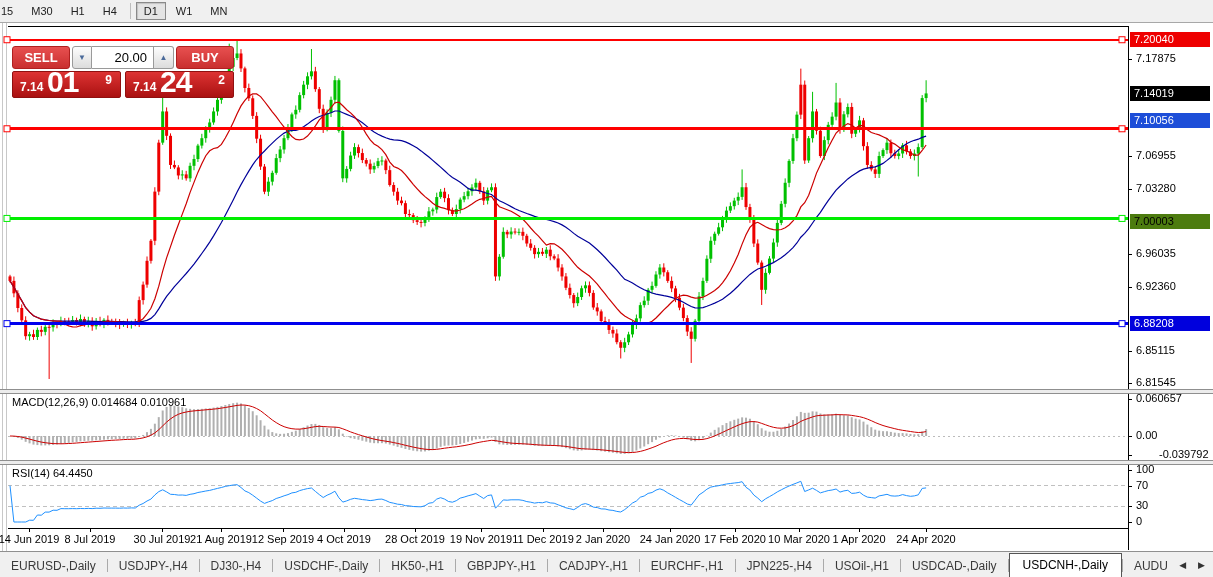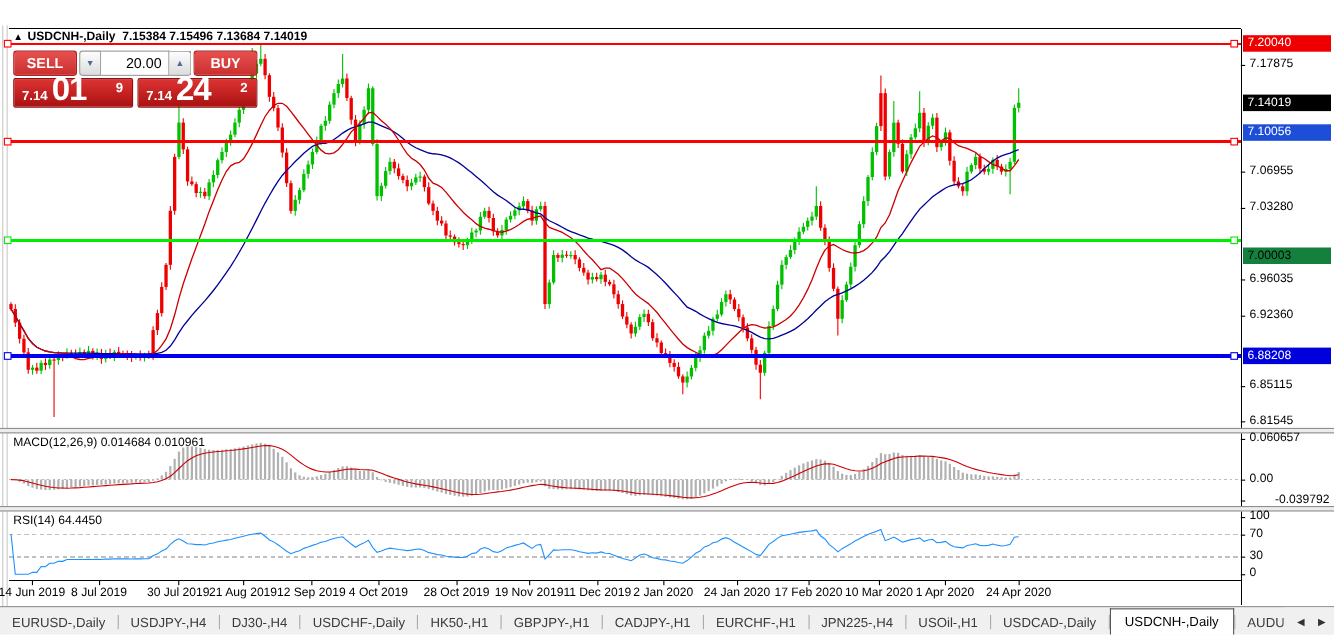--- a/index.html
+++ b/index.html
@@ -61,20 +61,30 @@
   .tabsep{width:1px;height:13px;background:#aaa;margin-bottom:6px;}
   .tab-arrows{position:absolute;right:2px;top:0;height:26px;display:flex;align-items:center;
               background:#f0f0f0;padding-left:6px;}
   .arrow{font-size:9px;color:#333;padding:3px 6px;cursor:pointer;}
 </style>
 </head>
 <body>
 
 <div id="app">
 
+  <div id="toolbar">
+      <div class="tf-btn first">15</div>
+      <div class="tf-btn">M30</div>
+      <div class="tf-btn">H1</div>
+      <div class="tf-btn">H4</div>
+      <div class="tb-sep"></div>
+      <div class="tf-btn active">D1</div>
+      <div class="tf-btn">W1</div>
+      <div class="tf-btn">MN</div>
+    </div>
 
   <div class="vline" style="left:2px;"></div>
   <div class="vline" style="left:6px;"></div>
 
   <svg id="svg" width="1213" height="577">
       <g>
         <line x1="8" y1="26" x2="1128" y2="26" stroke="#000" stroke-width="1" shape-rendering="crispEdges"></line>
         <line x1="1128.5" y1="26" x2="1128.5" y2="550" stroke="#000" stroke-width="1" shape-rendering="crispEdges"></line>
         <line x1="8" y1="528" x2="1128" y2="528" stroke="#000" stroke-width="1" shape-rendering="crispEdges"></line>
       </g>
@@ -807,23 +817,20 @@
         <line x1="926.11" y1="436" x2="926.11" y2="429.10852768122277" stroke="#b0b0b0" stroke-width="2"></line>
         <polyline points="10.0,436.0 13.9,436.1 17.8,436.5 21.7,437.1 25.7,438.1 29.6,439.1 33.5,440.2 37.4,441.2 41.3,442.1 45.2,442.7 49.1,443.2 53.1,443.6 57.0,443.7 60.9,443.8 64.8,443.7 68.7,443.5 72.6,443.3 76.6,443.0 80.5,442.7 84.4,442.4 88.3,442.1 92.2,441.8 96.1,441.5 100.0,441.2 104.0,440.9 107.9,440.6 111.8,440.3 115.7,440.1 119.6,439.9 123.5,439.6 127.5,439.4 131.4,439.3 135.3,439.1 139.2,438.6 143.1,437.9 147.0,436.8 150.9,435.2 154.9,432.9 158.8,429.7 162.7,425.9 166.6,422.1 170.5,418.9 174.4,416.3 178.3,414.3 182.3,412.9 186.2,412.0 190.1,411.3 194.0,410.9 197.9,410.5 201.8,410.2 205.8,409.8 209.7,409.5 213.6,409.1 217.5,408.7 221.4,408.1 225.3,407.5 229.2,406.8 233.2,406.1 237.1,405.4 241.0,405.0 244.9,405.1 248.8,405.7 252.7,406.8 256.6,408.5 260.6,410.8 264.5,413.8 268.4,416.9 272.3,420.0 276.2,422.6 280.1,424.9 284.1,426.7 288.0,427.9 291.9,428.7 295.8,429.1 299.7,429.1 303.6,428.7 307.5,428.1 311.5,427.3 315.4,426.6 319.3,426.3 323.2,426.5 327.1,426.8 331.0,427.0 334.9,427.1 338.9,427.5 342.8,428.8 346.7,430.3 350.6,431.9 354.5,433.3 358.4,434.6 362.4,435.8 366.3,437.0 370.2,438.1 374.1,439.1 378.0,439.9 381.9,440.6 385.8,441.2 389.8,441.8 393.7,442.6 397.6,443.4 401.5,444.3 405.4,445.3 409.3,446.2 413.2,447.1 417.2,447.9 421.1,448.6 425.0,449.2 428.9,449.5 432.8,449.6 436.7,449.3 440.6,448.8 444.6,448.2 448.5,447.7 452.4,447.2 456.3,446.8 460.2,446.2 464.1,445.6 468.1,444.8 472.0,444.0 475.9,443.0 479.8,442.2 483.7,441.5 487.6,440.9 491.5,440.3 495.5,440.6 499.4,441.4 503.3,442.0 507.2,442.6 511.1,443.1 515.0,443.4 519.0,443.6 522.9,443.8 526.8,444.0 530.7,444.3 534.6,444.6 538.5,444.9 542.4,445.1 546.4,445.3 550.3,445.4 554.2,445.5 558.1,445.7 562.0,446.0 565.9,446.4 569.8,447.0 573.8,447.6 577.7,448.3 581.6,448.7 585.5,448.9 589.4,449.1 593.3,449.3 597.3,449.5 601.2,449.8 605.1,450.2 609.0,450.6 612.9,451.0 616.8,451.5 620.7,452.0 624.7,452.4 628.6,452.6 632.5,452.5 636.4,452.1 640.3,451.4 644.2,450.4 648.1,449.1 652.1,447.7 656.0,446.2 659.9,444.4 663.8,442.7 667.7,441.3 671.6,440.0 675.5,439.1 679.5,438.6 683.4,438.4 687.3,438.6 691.2,439.1 695.1,439.5 699.0,439.6 703.0,439.4 706.9,438.6 710.8,437.4 714.7,435.9 718.6,434.2 722.5,432.4 726.4,430.5 730.4,428.7 734.3,426.9 738.2,425.2 742.1,423.7 746.0,422.5 749.9,421.7 753.9,421.6 757.8,422.1 761.7,423.4 765.6,424.8 769.5,426.2 773.4,427.3 777.3,428.0 781.3,428.2 785.2,427.9 789.1,427.0 793.0,425.6 796.9,423.8 800.8,421.4 804.7,419.7 808.7,418.3 812.6,416.9 816.5,415.8 820.4,415.4 824.3,415.2 828.2,415.0 832.1,414.9 836.1,414.6 840.0,414.7 843.9,414.8 847.8,414.9 851.7,415.4 855.6,416.0 859.6,416.7 863.5,417.7 867.4,419.1 871.3,420.7 875.2,422.5 879.1,424.1 883.0,425.5 887.0,426.7 890.9,427.7 894.8,428.7 898.7,429.6 902.6,430.3 906.5,430.9 910.5,431.5 914.4,432.1 918.3,432.5 922.2,432.3 926.1,431.6" fill="none" stroke="#cc0000" stroke-width="1"></polyline>
       </g>
       <g>
         <line x1="8" y1="485.6" x2="1128" y2="485.6" stroke="#c0c0c0" stroke-width="1" stroke-dasharray="4,3" shape-rendering="crispEdges"></line>
         <line x1="8" y1="506.4" x2="1128" y2="506.4" stroke="#c0c0c0" stroke-width="1" stroke-dasharray="4,3" shape-rendering="crispEdges"></line>
         <polyline points="10.0,485.6 13.9,522.0 17.8,522.0 21.7,522.0 25.7,522.0 29.6,520.2 33.5,520.3 37.4,515.0 41.3,515.2 45.2,512.1 49.1,512.1 53.1,510.2 57.0,510.3 60.9,508.6 64.8,508.7 68.7,508.7 72.6,508.6 76.6,508.7 80.5,508.5 84.4,508.6 88.3,508.4 92.2,508.6 96.1,508.2 100.0,508.3 104.0,508.0 107.9,508.1 111.8,508.1 115.7,508.1 119.6,508.2 123.5,508.0 127.5,508.1 131.4,507.9 135.3,508.0 139.2,505.2 143.1,503.5 147.0,501.0 150.9,499.1 154.9,494.9 158.8,491.6 162.7,489.8 166.6,491.9 170.5,494.3 174.4,494.5 178.3,495.1 182.3,495.0 186.2,495.4 190.1,494.3 194.0,493.7 197.9,492.5 201.8,491.8 205.8,491.0 209.7,490.4 213.6,489.4 217.5,488.4 221.4,487.5 225.3,486.4 229.2,485.7 233.2,485.0 237.1,484.7 241.0,487.5 244.9,490.9 248.8,492.6 252.7,495.2 256.6,498.1 260.6,501.1 264.5,503.4 268.4,501.9 272.3,500.6 276.2,498.5 280.1,497.3 284.1,495.8 288.0,494.6 291.9,492.9 295.8,492.3 299.7,490.6 303.6,489.5 307.5,488.6 311.5,488.0 315.4,491.4 319.3,494.6 323.2,497.5 327.1,495.2 331.0,493.5 334.9,491.2 338.9,497.8 342.8,502.1 346.7,500.9 350.6,499.3 354.5,498.3 358.4,498.9 362.4,499.6 366.3,500.0 370.2,500.6 374.1,500.1 378.0,499.3 381.9,499.1 385.8,500.5 389.8,502.4 393.7,503.2 397.6,504.2 401.5,504.5 405.4,505.7 409.3,505.9 413.2,506.5 417.2,506.7 421.1,506.8 425.0,505.7 428.9,503.2 432.8,502.6 436.7,499.1 440.6,497.7 444.6,499.1 448.5,501.5 452.4,502.2 456.3,500.7 460.2,498.1 464.1,497.1 468.1,495.8 472.0,494.8 475.9,493.6 479.8,496.1 483.7,498.5 487.6,495.6 491.5,494.9 495.5,508.2 499.4,504.2 503.3,499.9 507.2,500.2 511.1,499.8 515.0,499.8 519.0,499.8 522.9,500.4 526.8,501.6 530.7,502.2 534.6,503.1 538.5,502.5 542.4,502.8 546.4,501.7 550.3,502.9 554.2,503.2 558.1,504.8 562.0,506.2 565.9,507.8 569.8,508.7 573.8,509.7 577.7,507.4 581.6,504.5 585.5,503.6 589.4,504.9 593.3,507.1 597.3,507.6 601.2,508.9 605.1,509.0 609.0,510.0 612.9,510.4 616.8,511.4 620.7,512.0 624.7,509.6 628.6,506.5 632.5,503.0 636.4,501.0 640.3,497.2 644.2,496.0 648.1,493.4 652.1,492.5 656.0,490.1 659.9,488.8 663.8,490.3 667.7,492.9 671.6,495.0 675.5,497.3 679.5,499.6 683.4,501.7 687.3,504.0 691.2,505.1 695.1,500.1 699.0,494.9 703.0,492.3 706.9,489.2 710.8,487.1 714.7,486.3 718.6,485.7 722.5,484.8 726.4,484.0 730.4,483.5 734.3,483.0 738.2,482.6 742.1,481.7 746.0,487.3 749.9,490.0 753.9,495.1 757.8,498.1 761.7,501.7 765.6,498.8 769.5,496.6 773.4,494.4 777.3,491.9 781.3,489.8 785.2,487.8 789.1,486.0 793.0,484.4 796.9,482.9 800.8,481.3 804.7,491.5 808.7,489.9 812.6,488.2 816.5,490.4 820.4,492.9 824.3,491.7 828.2,490.6 832.1,490.0 836.1,489.0 840.0,492.1 843.9,490.9 847.8,490.3 851.7,493.4 855.6,493.1 859.6,492.2 863.5,495.2 867.4,497.1 871.3,497.6 875.2,498.1 879.1,495.9 883.0,495.2 887.0,494.3 890.9,495.8 894.8,496.1 898.7,495.8 902.6,494.6 906.5,495.6 910.5,496.3 914.4,495.9 918.3,494.8 922.2,488.4 926.1,487.9" fill="none" stroke="#1e90ff" stroke-width="1"></polyline>
       </g>
     </svg>
 
-  <div id="title">
-    <span class="mk">▲</span><span>USDCNH-,Daily</span>&nbsp;&nbsp;<span>7.15384 7.15496 7.13684 7.14019</span>
-  </div>
 
   <div id="trade">
     <div class="trow1">
       <div class="rbtn">SELL</div>
       <div class="spin">
         <div class="spbtn dn">▼</div>
         <input id="vol" readonly="" value="20.00" style="">
         <div class="spbtn up">▲</div>
       </div>
       <div class="rbtn">BUY</div>
@@ -863,21 +870,21 @@
       <div class="axlab" style="top: 246.822px;">6.96035</div>
       <div class="axtick" style="top: 286.597px;"></div>
       <div class="axlab" style="top: 279.597px; text-align: center;">6.92360</div>
       <div class="axtick" style="top: 351.211px;"></div>
       <div class="axlab" style="top: 344.211px;">6.85115</div>
       <div class="axtick" style="top: 383.05px;"></div>
       <div class="axlab" style="top: 376.05px;">6.81545</div>
       <div class="badge" style="top: 32.2344px; background: rgb(238, 0, 0); color: rgb(255, 255, 255);">7.20040</div>
       <div class="badge" style="top: 85.9324px; background: rgb(0, 0, 0); color: rgb(255, 255, 255);">7.14019</div>
       <div class="badge" style="top: 113px; background: #1d4ed8; color: rgb(255, 255, 255);">7.10056</div>
-      <div class="badge" style="top: 225px; background: #15803d; color: rgb(0, 0, 0);">7.00003</div>
+      <div class="badge" style="top: 214px; background: #4d7c0f; color: rgb(0, 0, 0);">7.00003</div>
       <div class="badge" style="top: 316.127px; background: rgb(0, 0, 221); color: rgb(255, 255, 255);">6.88208</div>
       <div class="axtick" style="top: 398.999px;"></div>
       <div class="axlab" style="top: 391.999px;">0.060657</div>
       <div class="axtick" style="top: 436px;"></div>
       <div class="axlab" style="top: 429px;">0.00</div>
       <div class="axtick" style="top: 455px;"></div>
       <div class="axlab" style="top: 448px; margin-left: 23px;">-0.039792</div>
       <div class="axtick" style="top: 470px;"></div>
       <div class="axlab" style="top: 463px;">100</div>
       <div class="axtick" style="top: 485.6px;"></div>

